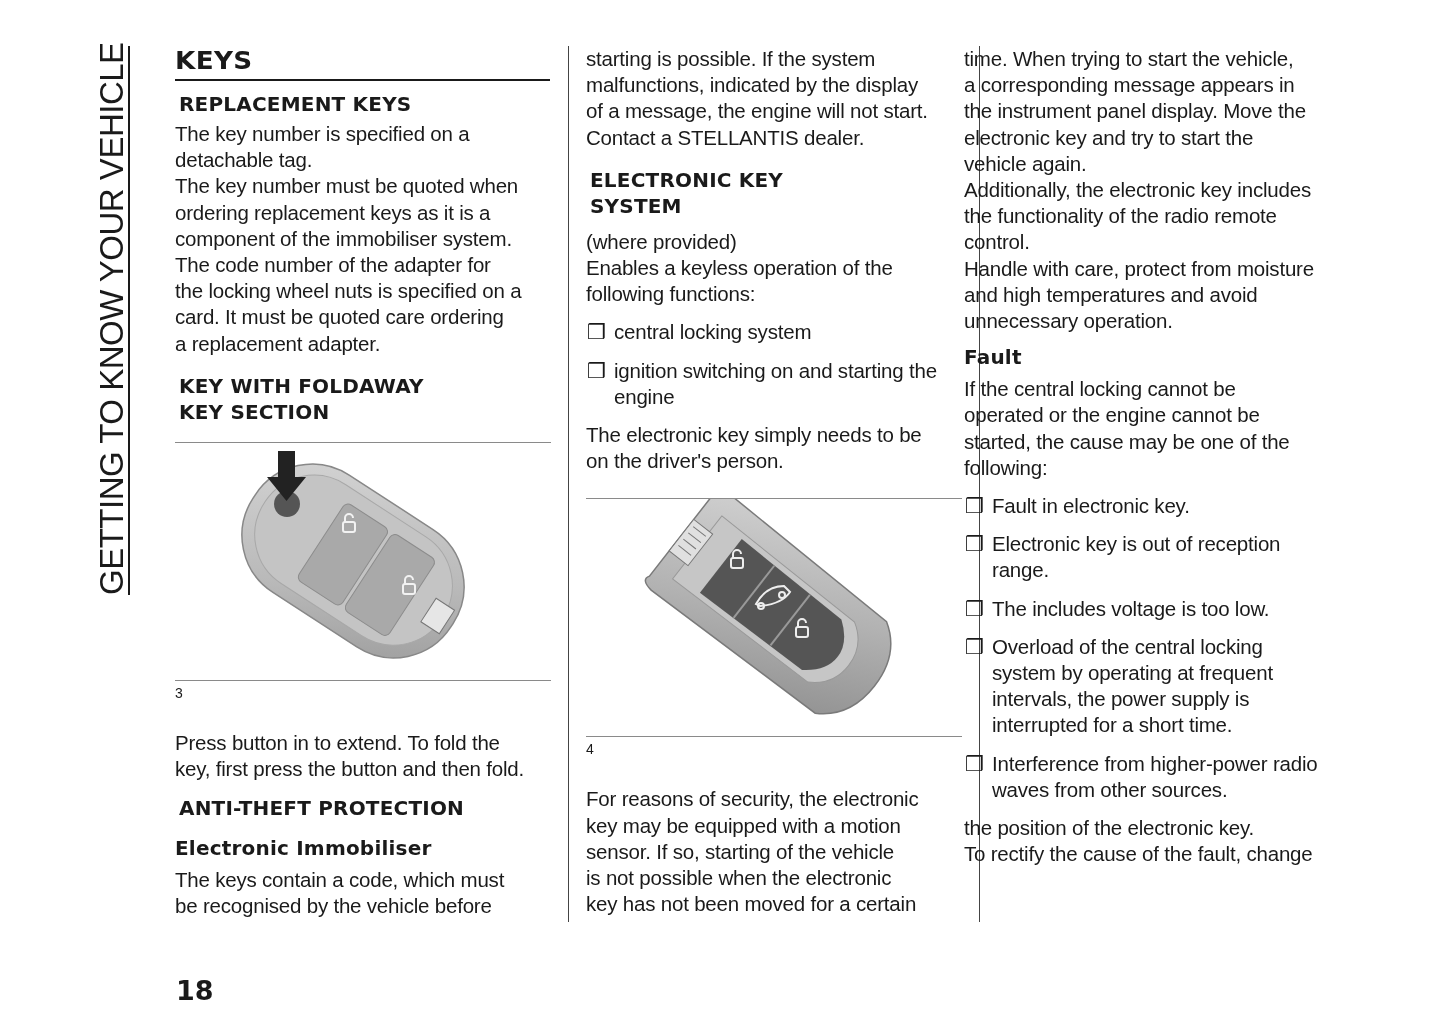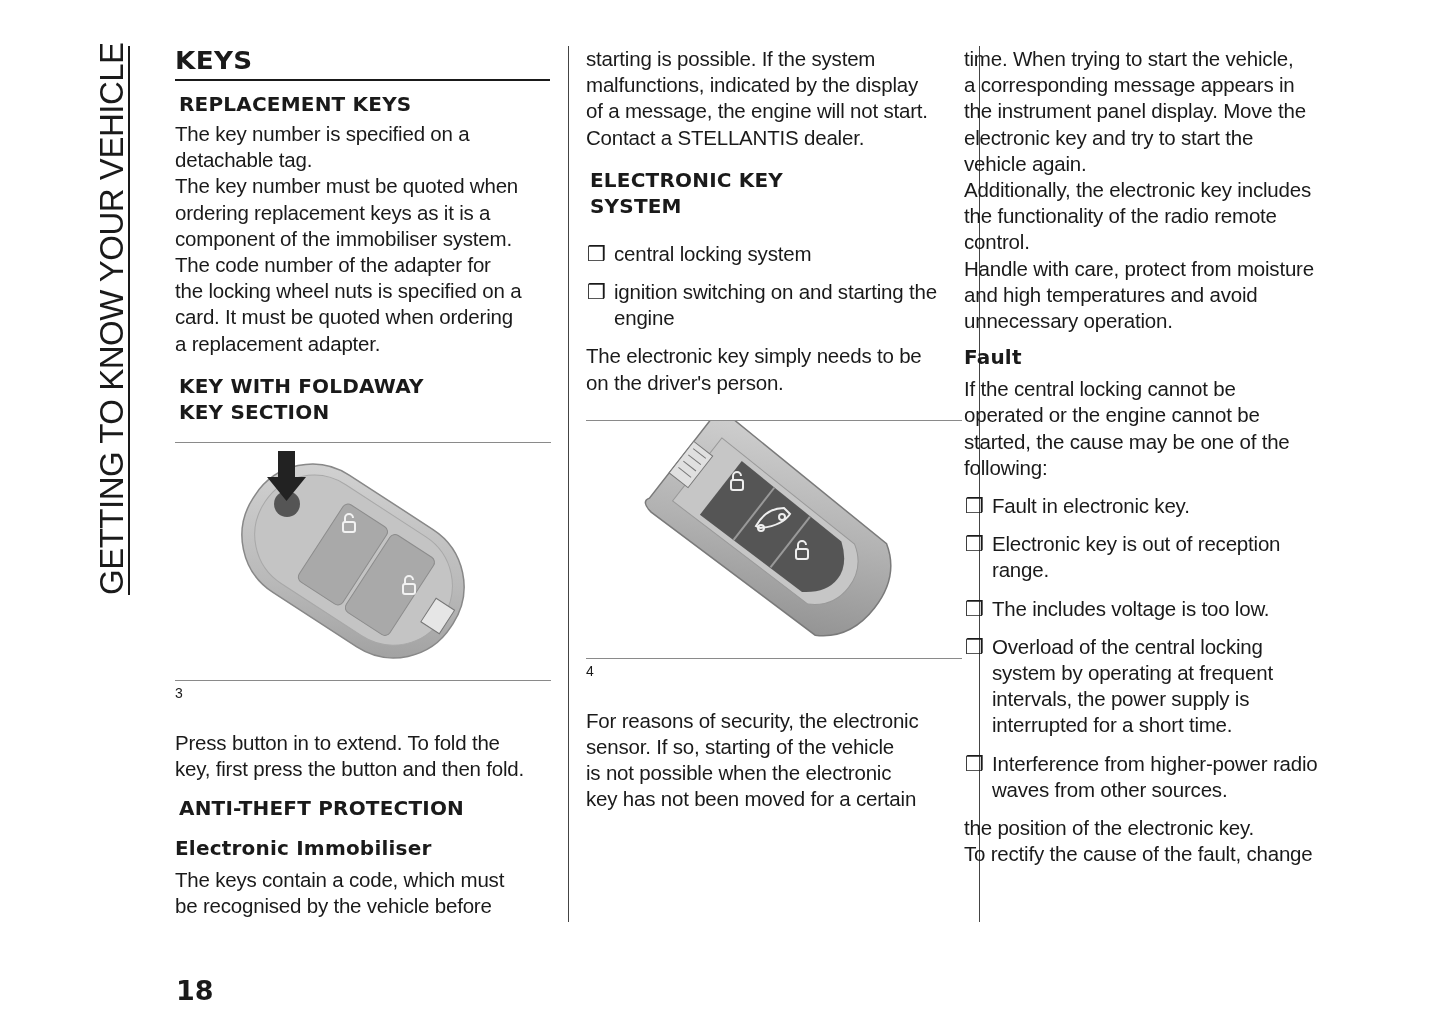--- a/index.html
+++ b/index.html
@@ -67,21 +67,21 @@
 
   <h2 class="h-sec">REPLACEMENT KEYS</h2>
   <div style="margin-top:3px;">
     <p>The key number is specified on a</p>
     <p>detachable tag.</p>
     <p>The key number must be quoted when</p>
     <p>ordering replacement keys as it is a</p>
     <p>component of the immobiliser system.</p>
     <p>The code number of the adapter for</p>
     <p>the locking wheel nuts is specified on a</p>
-    <p>card. It must be quoted when ordering</p>
+    <p>card. It must be quoted care ordering</p>
     <p>a replacement adapter.</p>
   </div>
 
   <div class="gap-m"></div>
   <h2 class="h-sec">
     <span>KEY WITH FOLDAWAY</span><br>
     <span>KEY SECTION</span>
   </h2>
 
   <div style="height:13px;"></div>
@@ -145,20 +145,25 @@
     <p>of a message, the engine will not start.</p>
     <p>Contact a STELLANTIS dealer.</p>
   </div>
 
   <div class="gap-m"></div>
   <h2 class="h-sec">
     <span>ELECTRONIC KEY</span><br>
     <span>SYSTEM</span>
   </h2>
   <div style="height:6px;"></div>
+  <div>
+    <p>(where provided)</p>
+    <p>Enables a keyless operation of the</p>
+    <p>following functions:</p>
+  </div>
   <div style="height:12px;"></div>
   <ul class="bullets">
     <li>
       <span class="bul">❒</span>
       <span>central locking system</span>
     </li>
     <li>
       <span class="bul">❒</span>
       <span>ignition switching on and starting the engine</span>
     </li>
@@ -204,20 +209,21 @@
         <path d="M212 128 v-4 a4 4 0 0 1 8 0"></path>
       </g>
     </svg>
   </div>
   <div class="fig-rule"></div>
   <div class="fig-num">4</div>
 
   <div style="height:28px;"></div>
   <div>
     <p>For reasons of security, the electronic</p>
+    <p>key may be equipped with a motion</p>
     <p>sensor. If so, starting of the vehicle</p>
     <p>is not possible when the electronic</p>
     <p>key has not been moved for a certain</p>
   </div>
 </div>
 
 <div class="col col3">
   <div>
     <p>time. When trying to start the vehicle,</p>
     <p>a corresponding message appears in</p>

